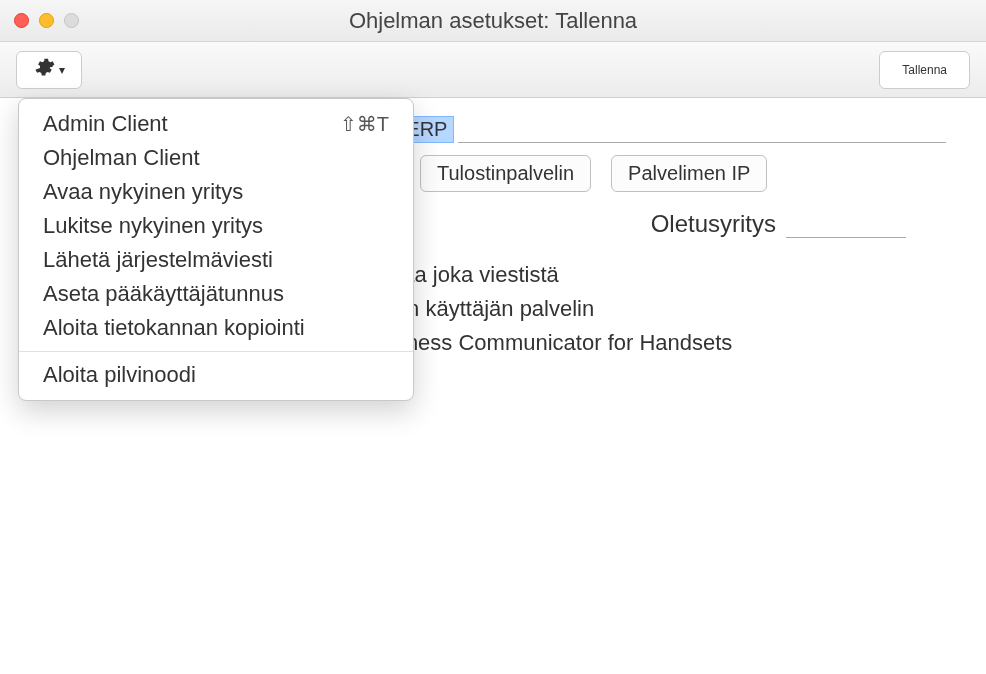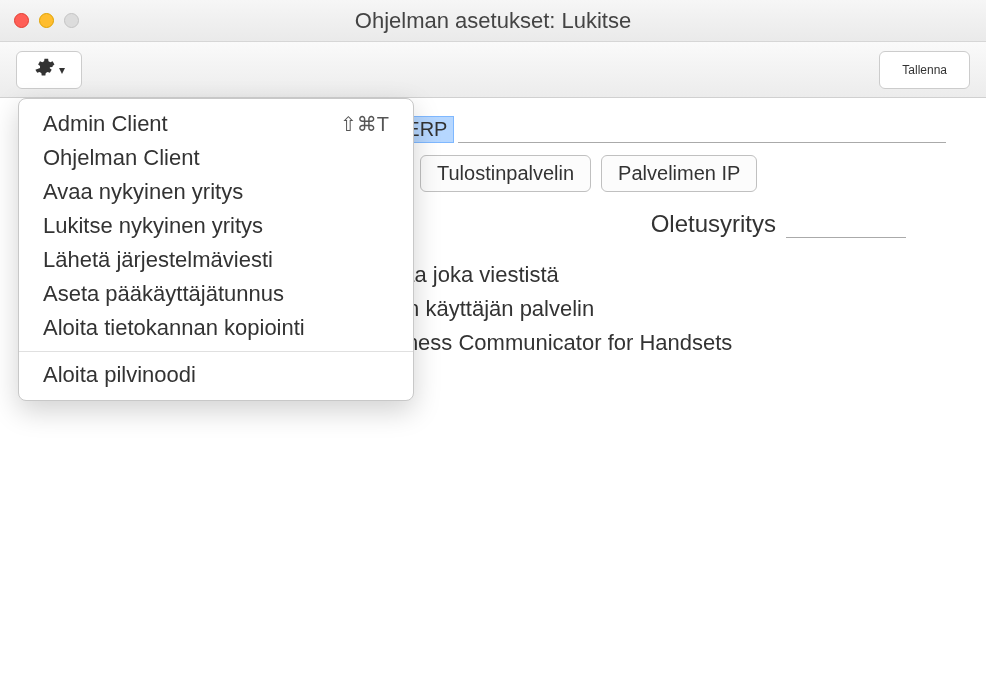--- a/index.html
+++ b/index.html
@@ -87,21 +87,21 @@
   }
   .server-line{
     flex:1;
     border-bottom:1px solid #aaa;
     margin-left:4px;
     height:1px;
     align-self:flex-end;
   }
   .tabs-row{
     display:flex;
-    gap:0;
+    gap:10px;
     margin:12px 0 18px 0;
     margin-left:380px;
   }
   .tab{
     border:1px solid #c0c0c0;
     border-radius:6px;
     padding:6px 16px;
     background:#fcfcfc;
     margin-right:10px;
     font-size:20px;
@@ -155,21 +155,21 @@
 </style>
 </head>
 <body>
 
 <div class="titlebar">
   <div class="traffic-lights">
     <div class="light red"></div>
     <div class="light yellow"></div>
     <div class="light grey"></div>
   </div>
-  <div class="title">Ohjelman asetukset: Lukitse</div>
+  <div class="title">Ohjelman asetukset: Tallenna</div>
 </div>
 
 <div class="toolbar">
   <div class="gear-btn">
     <span>
       <svg viewBox="0 0 24 24">
           <path d="M12 8a4 4 0 1 0 4 4 4 4 0 0 0-4-4zm9.4 4a7.5 7.5 0 0 0-.1-1.2l2.1-1.6-2-3.4-2.5 1a7.6 7.6 0 0 0-2-1.2l-.4-2.6h-4l-.4 2.6a7.6 7.6 0 0 0-2 1.2l-2.5-1-2 3.4 2.1 1.6a7.5 7.5 0 0 0 0 2.4L2.6 15l2 3.4 2.5-1a7.6 7.6 0 0 0 2 1.2l.4 2.6h4l.4-2.6a7.6 7.6 0 0 0 2-1.2l2.5 1 2-3.4-2.1-1.6c.1-.4.1-.8.1-1.2z"></path>
         </svg>
     </span>
     <span class="chevron">▾</span>

